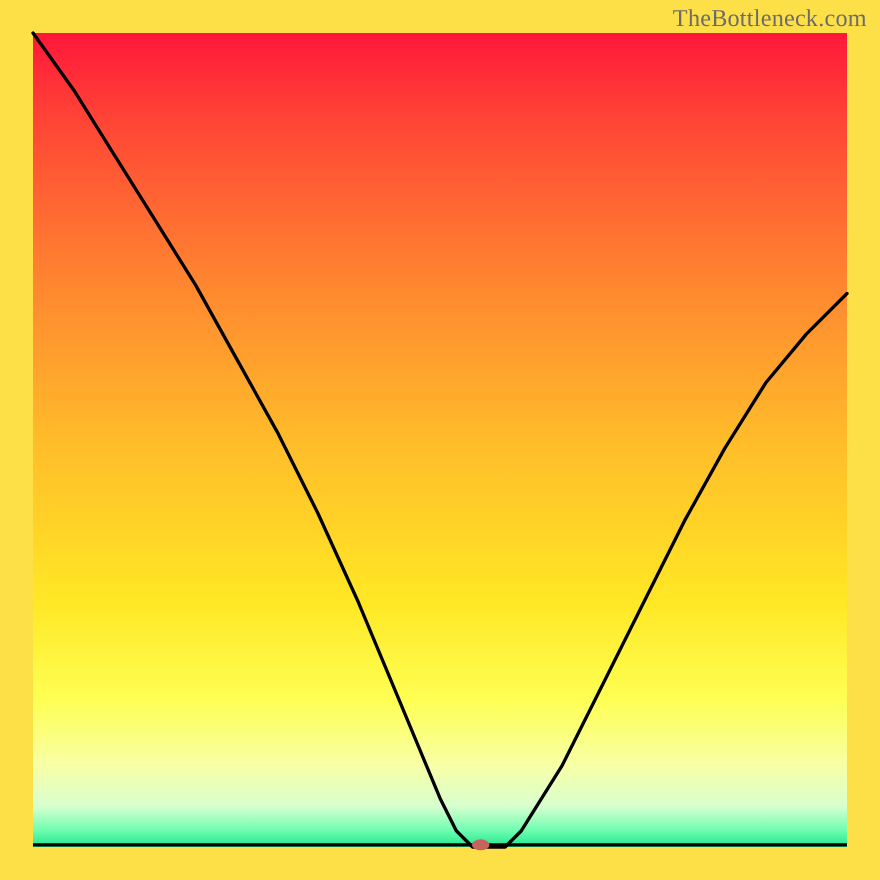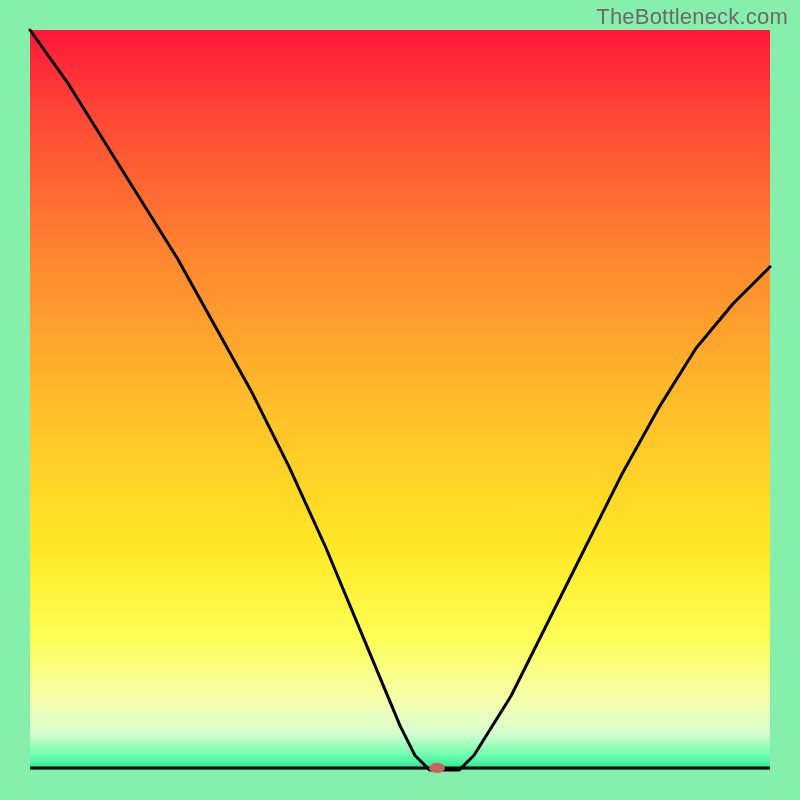--- a/index.html
+++ b/index.html
@@ -8,21 +8,22 @@
     width: 800px;
     height: 800px;
     overflow: hidden;
     background: #000;
     font-family: Arial, Helvetica, sans-serif;
   }
   .frame {
     position: relative;
     width: 800px;
     height: 800px;
-    background: #86efac;
+    background: #fde047;
+    font-family: Liberation Serif, serif;
   }
   .watermark {
     position: absolute;
     top: 4px;
     right: 12px;
     color: #6b6b6b;
     font-size: 22px;
     font-weight: 500;
     letter-spacing: 0.2px;
     z-index: 10;

